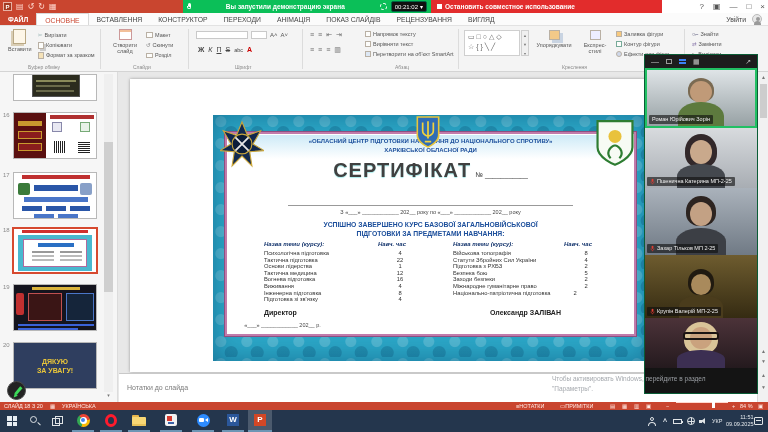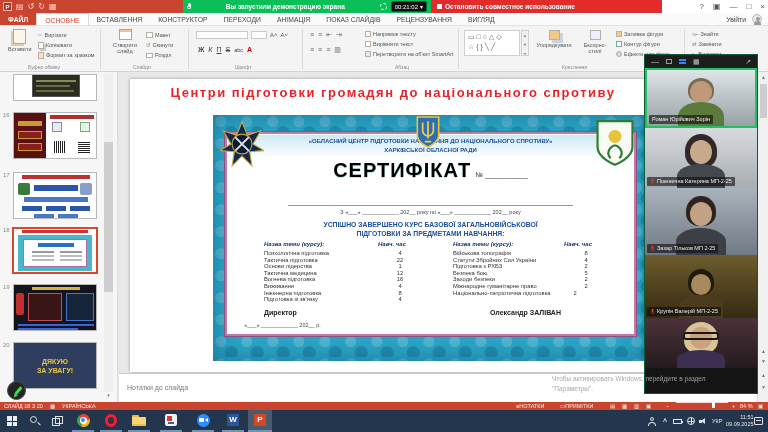--- a/index.html
+++ b/index.html
@@ -68,21 +68,21 @@
     background-image:
       radial-gradient(circle at 30% 30%, rgba(255,255,255,.18) 0 5px, transparent 6px),
       radial-gradient(circle at 70% 80%, rgba(8,74,110,.28) 0 6px, transparent 7px);
     background-size:26px 22px,26px 22px;
     box-shadow:inset 0 0 26px rgba(0,55,95,.45);}
   #certinner{position:absolute;left:15px;top:20px;width:405px;height:198px;background:#fff;
     box-shadow:0 0 0 1px #fff,0 0 0 3px #c17bab,0 0 0 4px #8e4f80;}
   .cband{position:absolute;left:0;top:0;width:405px;height:24px;background:linear-gradient(#cdeaf7,#ffffff);}
   .corg{position:absolute;width:405px;text-align:center;font-size:6px;font-weight:bold;color:#1b4e9b;white-space:nowrap;}
   #certtitlerow{position:absolute;left:0;top:24px;width:405px;text-align:center;white-space:nowrap;}
-  #certtitle{font-size:20px;font-weight:bold;letter-spacing:1px;color:#000000;text-shadow:0 1px 1px #aee;}
+  #certtitle{font-size:20px;font-weight:bold;letter-spacing:1px;color:#404040;text-shadow:0 1px 1px #aee;}
   #certnum{font-size:7px;color:#333;}
   .cline{position:absolute;border-bottom:1px solid #999;}
   .csmall{position:absolute;width:405px;text-align:center;font-size:5.5px;color:#444;white-space:nowrap;}
   .csucc{position:absolute;width:405px;text-align:center;font-size:6.8px;font-weight:bold;color:#1b4e9b;white-space:nowrap;}
   .chead{position:absolute;font-size:6px;font-weight:bold;font-style:italic;color:#16366e;white-space:nowrap;}
   .ccol{position:absolute;display:flex;flex-direction:column;}
   .crow{display:flex;align-items:flex-end;line-height:6.6px;}
   .crow .cn{flex:1;font-size:5.8px;color:#333;}
   .crow .chh{width:24px;text-align:center;font-size:5.8px;color:#333;}
   .cdir{position:absolute;font-size:7px;font-weight:bold;color:#222;white-space:nowrap;}
@@ -434,21 +434,20 @@
         <span style="color:#e8c53a;font-weight:bold;font-size:7px;">ДЯКУЮ</span>
         <span style="color:#e8c53a;font-weight:bold;font-size:7px;">ЗА УВАГУ!</span>
       </div>
 
       <div class="sbtrack"></div>
       <div class="sbthumb" style="top:70px;height:150px;"></div>
       <span class="sbarrow" style="top:320px;">▾</span>
     </div>
 
     <div id="slide">
-      <div id="slidetitle">Центри підготовки громадян до національного спротиву</div>
 
       <div id="cert">
         <div id="certinner">
           <div class="cband"></div>
           <div class="corg" style="top:3px;">«ОБЛАСНИЙ ЦЕНТР ПІДГОТОВКИ НАСЕЛЕННЯ ДО НАЦІОНАЛЬНОГО СПРОТИВУ»</div>
           <div class="corg" style="top:12px;">ХАРКІВСЬКОЇ ОБЛАСНОЇ РАДИ</div>
           <div id="certtitlerow">
             <span id="certtitle">СЕРТИФІКАТ</span>
             <span id="certnum">№ ___________</span>
           </div>

